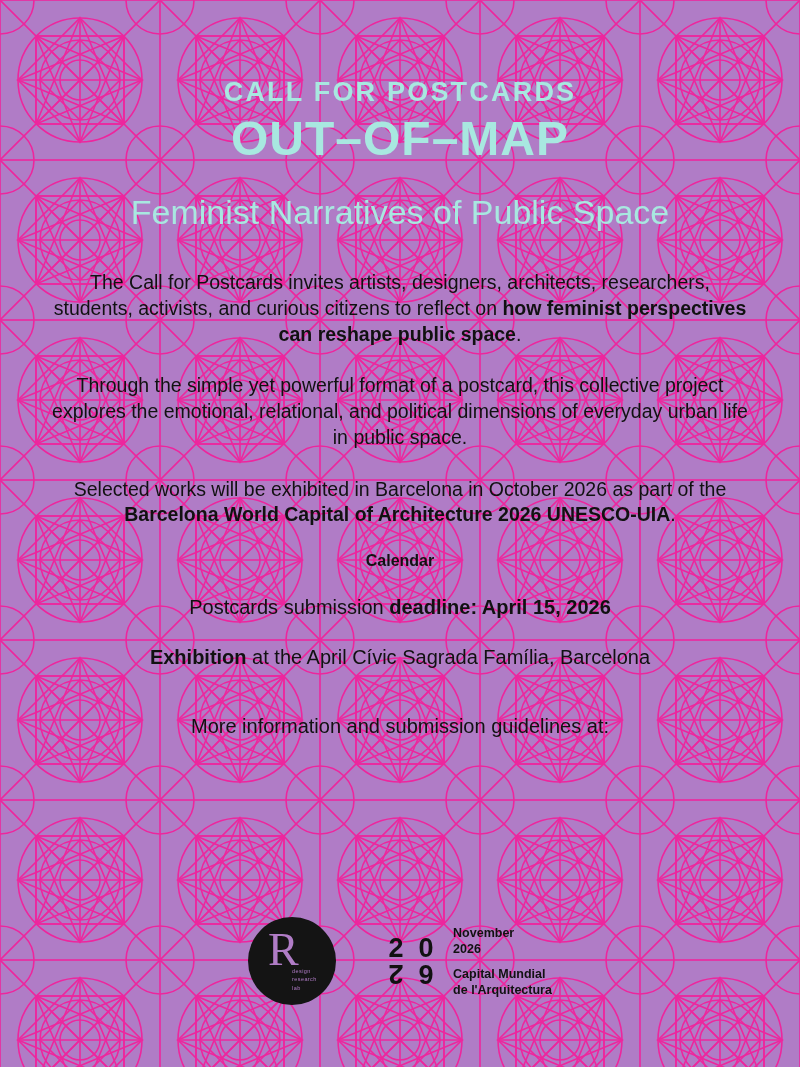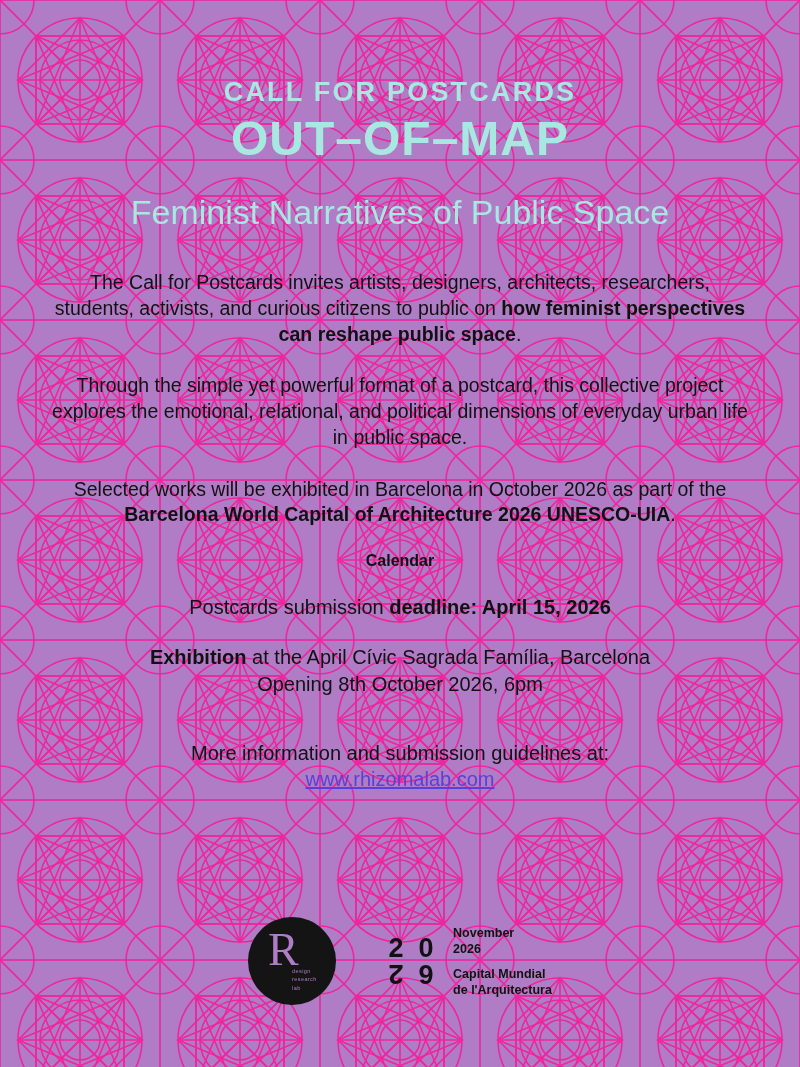--- a/index.html
+++ b/index.html
@@ -244,45 +244,43 @@
     <rect x="0" y="0" width="800" height="1067" fill="url(#starburst)" opacity="0.95"></rect>
   </svg>
 
   <div class="content">
 
     <div class="kicker">CALL FOR POSTCARDS</div>
     <div class="title">OUT–OF–MAP</div>
     <div class="subtitle">Feminist Narratives of Public Space</div>
 
     <p class="para">
-      <span>The Call for Postcards invites artists, designers, architects, researchers, students, activists, and curious citizens to public on </span><b>how feminist perspectives can reshape public space</b><span>.</span>
+      <span>The Call for Postcards invites artists, designers, architects, researchers, students, activists, and curious citizens to reflect on </span><b>how feminist perspectives can reshape public space</b><span>.</span>
     </p>
 
     <p class="para">Through the simple yet powerful format of a postcard, this collective project explores the emotional, relational, and political dimensions of everyday urban life in public space.</p>
 
     <p class="para tight">
       <span>Selected works will be exhibited in Barcelona in October 2026 as part of the </span><b>Barcelona World Capital of Architecture 2026 UNESCO-UIA</b><span>.</span>
     </p>
 
     <div class="calendar-head">Calendar</div>
 
     <div class="cal-line">
       <span>Postcards submission </span><b>deadline: April 15, 2026</b>
     </div>
 
 
     <div class="exhibition-block">
       <div>
         <b>Exhibition</b><span> at the April Cívic Sagrada Família, Barcelona</span>
       </div>
-      <div>Opening 8th October 2026, 6pm</div>
     </div>
 
     <div class="more-info">More information and submission guidelines at:</div>
-    <a class="link" href="#">www.rhizomalab.com</a>
 
   </div>
 
   <div class="logos">
 
     <div class="logo-r">
       <div class="circle"></div>
       <div class="rglyph">R</div>
       <div class="rwords">
         <div>design</div>

